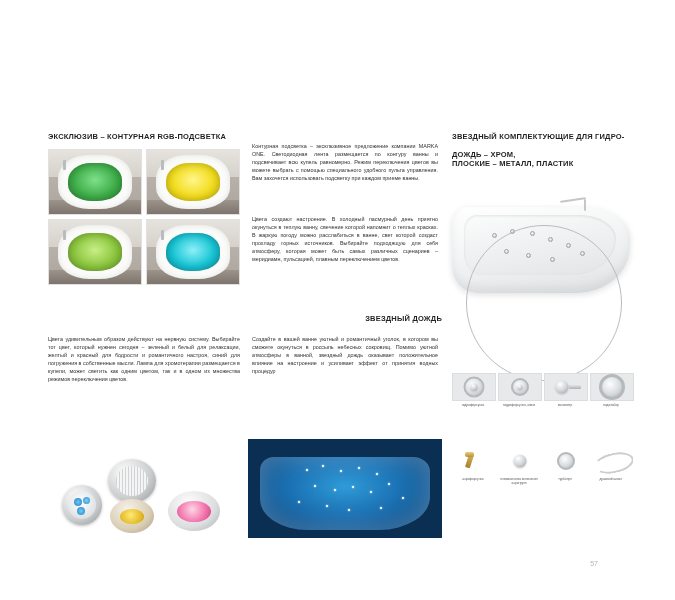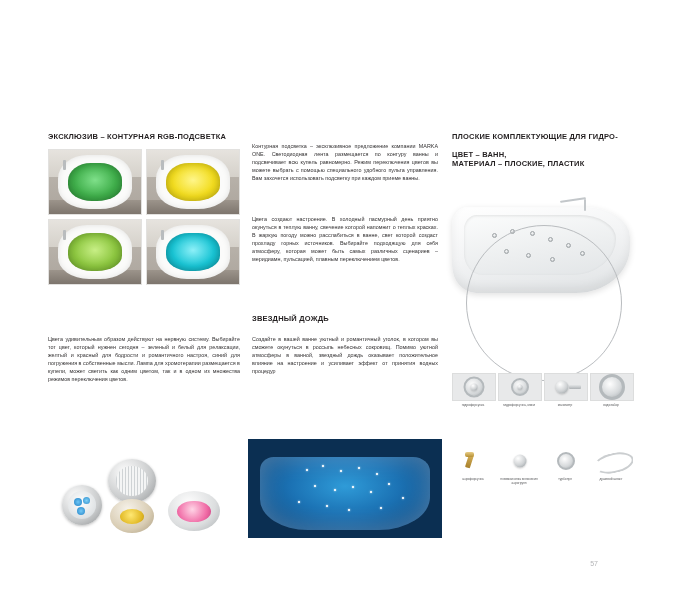--- a/index.html
+++ b/index.html
@@ -326,21 +326,21 @@
     </div>
   </div>
 
   <div class="body-text" style="left:252px; top:99px; width:186px;">Контурная подсветка – эксклюзивное предложение компании MARKA ONE. Светодиодная лента размещается по контуру ванны и подсвечивает всю купель равномерно. Режим переключения цветов вы можете выбрать с помощью специального удобного пульта управления. Вам захочется использовать подсветку при каждом приеме ванны.</div>
 
   <div class="body-text" style="left:252px; top:172px; width:186px;">Цвета создают настроение. В холодный пасмурный день приятно окунуться в теплую ванну, свечение которой напомнит о теплых красках. В жаркую погоду можно расслабиться в ванне, свет которой создаст прохладу горных источников. Выбирайте подходящую для себя атмосферу, которая может быть самых различных сценариев – меридиамн, пульсацией, плавным переключением цветов.</div>
 
 
   <div class="body-text" style="left:48px; top:292px; width:192px;">Цвета удивительным образом действуют на нервную систему. Выбирайте тот цвет, который нужнен сегодня – зеленый и белый для релаксации, желтый и красный для бодрости и романтичного настроя, синий для погружения в собственные мысли. Лампа для хромотерапии размещается в купели, может светить как одним цветом, так и в одном из множества режимов переключения цветов.</div>
 
-  <div class="heading" style="left:252px; top:270px; width:190px;">ЗВЕЗДНЫЙ ДОЖДЬ</div>
+  <div class="heading" style="left:252px; top:270px; width:190px;text-align:right;">ЗВЕЗДНЫЙ ДОЖДЬ</div>
 
   <div class="body-text" style="left:252px; top:292px; width:186px;">Создайте в вашей ванне уютный и романтичный уголок, в котором вы сможете окунуться в россыпь небесных сокровищ. Помимо уютной атмосферы в ванной, звездный дождь оказывает положительное влияние на настроение и усиливает эффект от принятия водных процедур</div>
 
   <div class="chromo-photo">
     <div class="nozzle disc" style="left:14px; top:38px; width:40px; height:40px;">
       <div class="nozzle-face" style="background: radial-gradient(circle at 45% 40%, #ffffff, #dfe2e4 70%, #b0b5b8 100%);"></div>
       <div style="position:absolute; left:30%; top:32%; width:8px; height:8px; border-radius:50%; background:radial-gradient(circle,#6fc6f5,#1f7fc4);"></div>
       <div style="position:absolute; left:52%; top:30%; width:7px; height:7px; border-radius:50%; background:radial-gradient(circle,#7fd0f7,#2a8ccc);"></div>
       <div style="position:absolute; left:38%; top:54%; width:8px; height:8px; border-radius:50%; background:radial-gradient(circle,#74c9f6,#2283c7);"></div>
     </div>
@@ -376,23 +376,23 @@
     <div class="star-dot" style="left:104px; top:47px;"></div>
     <div class="star-dot" style="left:122px; top:52px;"></div>
     <div class="star-dot" style="left:140px; top:44px;"></div>
     <div class="star-dot" style="left:50px; top:62px;"></div>
     <div class="star-dot" style="left:78px; top:66px;"></div>
     <div class="star-dot" style="left:100px; top:70px;"></div>
     <div class="star-dot" style="left:132px; top:68px;"></div>
     <div class="star-dot" style="left:154px; top:58px;"></div>
   </div>
 
-  <div class="heading" style="left:452px; top:88px; width:180px;">ПЛОСКИЕ КОМПЛЕКТУЮЩИЕ ДЛЯ ГИДРО-</div>
-  <div class="heading" style="left:452px; top:106px; width:180px;">ЦВЕТ – ВАНН,</div>
-  <div class="heading" style="left:452px; top:115px; width:180px;">МАТЕРИАЛ – ПЛОСКИЕ, ПЛАСТИК</div>
+  <div class="heading" style="left:452px; top:88px; width:180px;">ЗВЕЗДНЫЙ КОМПЛЕКТУЮЩИЕ ДЛЯ ГИДРО-</div>
+  <div class="heading" style="left:452px; top:106px; width:180px;">ДОЖДЬ – ХРОМ,</div>
+  <div class="heading" style="left:452px; top:115px; width:180px;">ПЛОСКИЕ – МЕТАЛЛ, ПЛАСТИК</div>
 
   <div class="bath-render">
     <div class="tub">
       <div class="tub-inner"></div>
     </div>
     <div class="faucet-arm" style="left:108px; top:6px; width:26px; height:2px; transform:rotate(-8deg);"></div>
     <div class="faucet-arm" style="left:132px; top:6px; width:2px; height:12px;"></div>
     <div class="jet" style="left:40px; top:40px;"></div>
     <div class="jet" style="left:58px; top:36px;"></div>
     <div class="jet" style="left:78px; top:38px;"></div>

